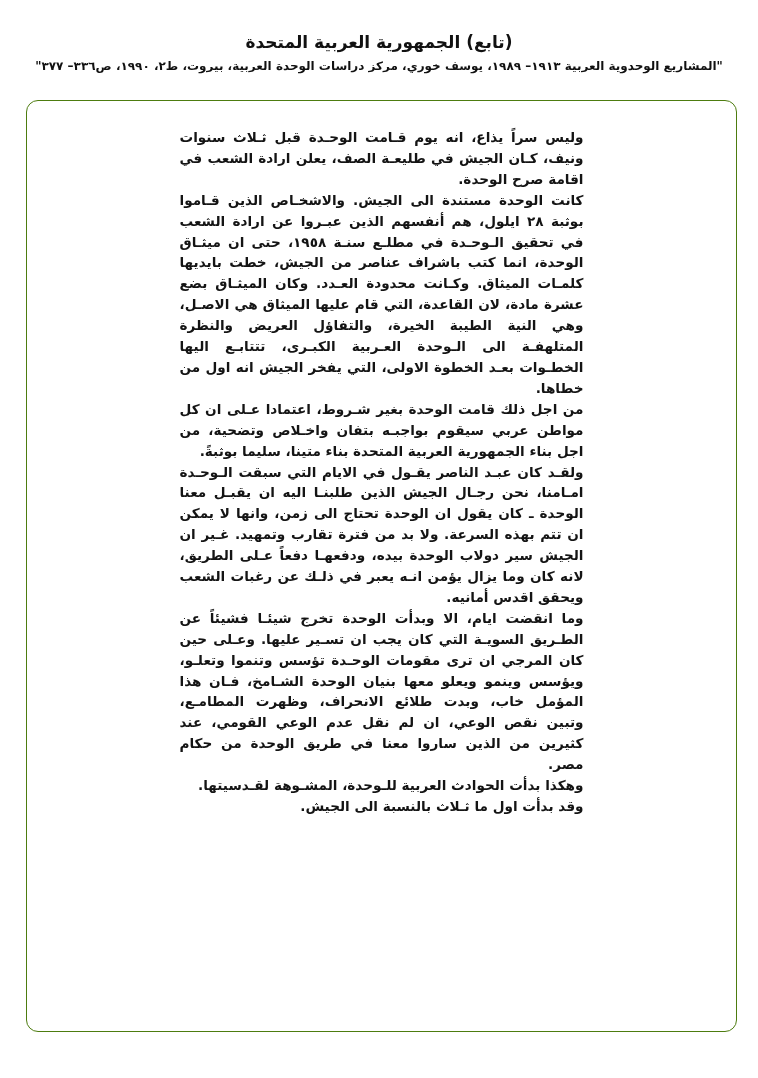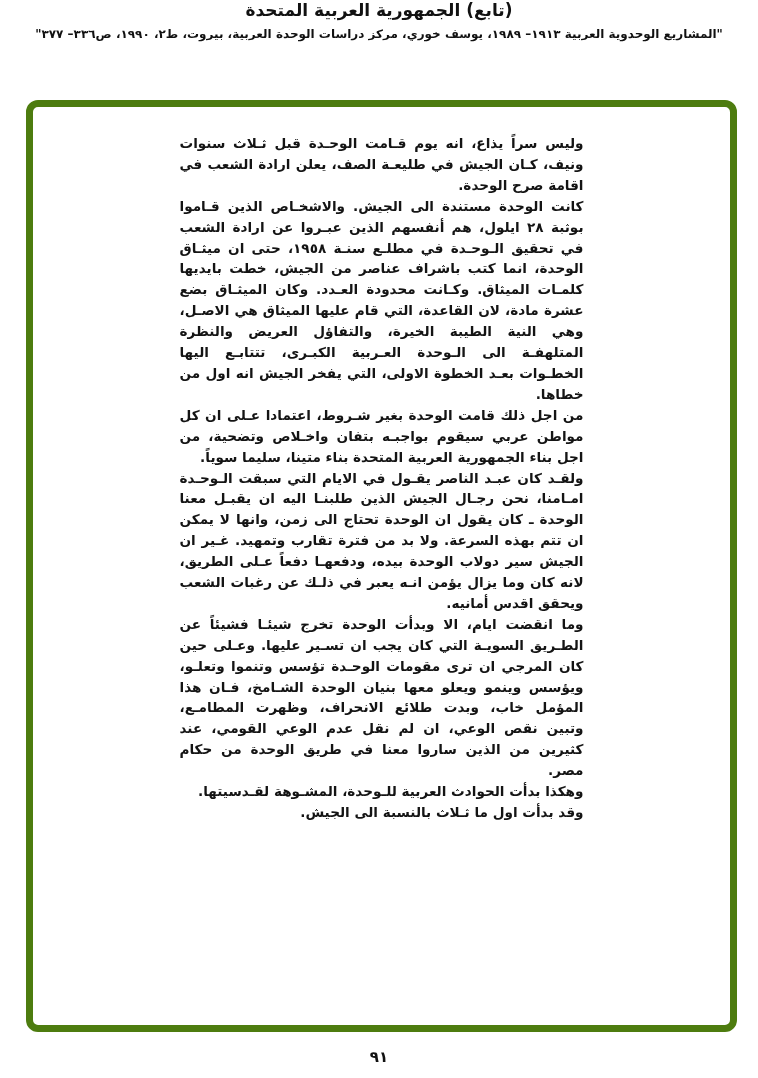--- a/index.html
+++ b/index.html
@@ -10,20 +10,21 @@
   .page {
     position: relative;
     width: 758px;
     height: 1078px;
     background: #ffffff;
     font-family: "DejaVu Sans", sans-serif;
     color: #111111;
     overflow: hidden;
   }
   .header {
+    padding-top: 32px;
     direction: rtl;
   }
   .doc-title {
     margin: 0;
     text-align: center;
     font-size: 17px;
     font-weight: bold;
     direction: rtl;
     letter-spacing: 0.2px;
   }
@@ -36,21 +37,21 @@
     white-space: nowrap;
     transform: scaleY(0.96);
   }
   .green-box {
     position: absolute;
     left: 26px;
     top: 100px;
     width: 711px;
     height: 932px;
     box-sizing: border-box;
-    border: 7px solid #4d7c0f;
+    border: 1px solid #4d7c0f;
     border-radius: 12px;
     background: #ffffff;
   }
   .body-text {
     position: absolute;
     top: 26px;
     left: 0;
     right: 0;
     margin: 0 auto;
     width: 404px;
@@ -84,23 +85,22 @@
 
   <div class="header">
     <h1 class="doc-title">(تابع) الجمهورية العربية المتحدة</h1>
     <div class="citation">"المشاريع الوحدوية العربية ١٩١٣– ١٩٨٩، يوسف خوري، مركز دراسات الوحدة العربية، بيروت، ط٢، ١٩٩٠، ص٣٣٦– ٣٧٧"</div>
   </div>
 
   <div class="green-box">
     <div class="body-text">
       <p>وليس سراً يذاع، انه يوم قـامت الوحـدة قبل ثـلاث سنوات ونيف، كـان الجيش في طليعـة الصف، يعلن ارادة الشعب في اقامة صرح الوحدة.</p>
       <p>كانت الوحدة مستندة الى الجيش. والاشخـاص الذين قـاموا بوثبة ٢٨ ايلول، هم أنفسهم الذين عبـروا عن ارادة الشعب في تحقيق الـوحـدة في مطلـع سنـة ١٩٥٨، حتى ان ميثـاق الوحدة، انما كتب باشراف عناصر من الجيش، خطت بايديها كلمـات الميثاق. وكـانت محدودة العـدد. وكان الميثـاق بضع عشرة مادة، لان القاعدة، التي قام عليها الميثاق هي الاصـل، وهي النية الطيبة الخيرة، والتفاؤل العريض والنظرة المتلهفـة الى الـوحدة العـربية الكبـرى، تتتابـع اليها الخطـوات بعـد الخطوة الاولى، التي يفخر الجيش انه اول من خطاها.</p>
-      <p>من اجل ذلك قامت الوحدة بغير شـروط، اعتمادا عـلى ان كل مواطن عربي سيقوم بواجبـه بتفان واخـلاص وتضحية، من اجل بناء الجمهورية العربية المتحدة بناء متينا، سليما سوياً.</p>
+      <p>من اجل ذلك قامت الوحدة بغير شـروط، اعتمادا عـلى ان كل مواطن عربي سيقوم بواجبـه بتفان واخـلاص وتضحية، من اجل بناء الجمهورية العربية المتحدة بناء متينا، سليما بوثبةً.</p>
       <p>ولقـد كان عبـد الناصر يقـول في الايام التي سبقت الـوحـدة امـامنا، نحن رجـال الجيش الذين طلبنـا اليه ان يقبـل معنا الوحدة ـ كان يقول ان الوحدة تحتاج الى زمن، وانها لا يمكن ان تتم بهذه السرعة. ولا بد من فترة تقارب وتمهيد. غـير ان الجيش سير دولاب الوحدة بيده، ودفعهـا دفعاً عـلى الطريق، لانه كان وما يزال يؤمن انـه يعبر في ذلـك عن رغبات الشعب ويحقق اقدس أمانيه.</p>
       <p>وما انقضت ايام، الا وبدأت الوحدة تخرج شيئـا فشيئاً عن الطـريق السويـة التي كان يجب ان تسـير عليها. وعـلى حين كان المرجي ان ترى مقومات الوحـدة تؤسس وتنموا وتعلـو، ويؤسس وينمو ويعلو معها بنيان الوحدة الشـامخ، فـان هذا المؤمل خاب، وبدت طلائع الانحراف، وظهرت المطامـع، وتبين نقص الوعي، ان لم نقل عدم الوعي القومي، عند كثيرين من الذين ساروا معنا في طريق الوحدة من حكام مصر.</p>
       <p>وهكذا بدأت الحوادث العربية للـوحدة، المشـوهة لقـدسيتها.</p>
       <p>وقد بدأت اول ما ثـلاث بالنسبة الى الجيش.</p>
     </div>
   </div>
 
-  <div class="page-number">٩١</div>
 
 </div>
 
 </body></html>

